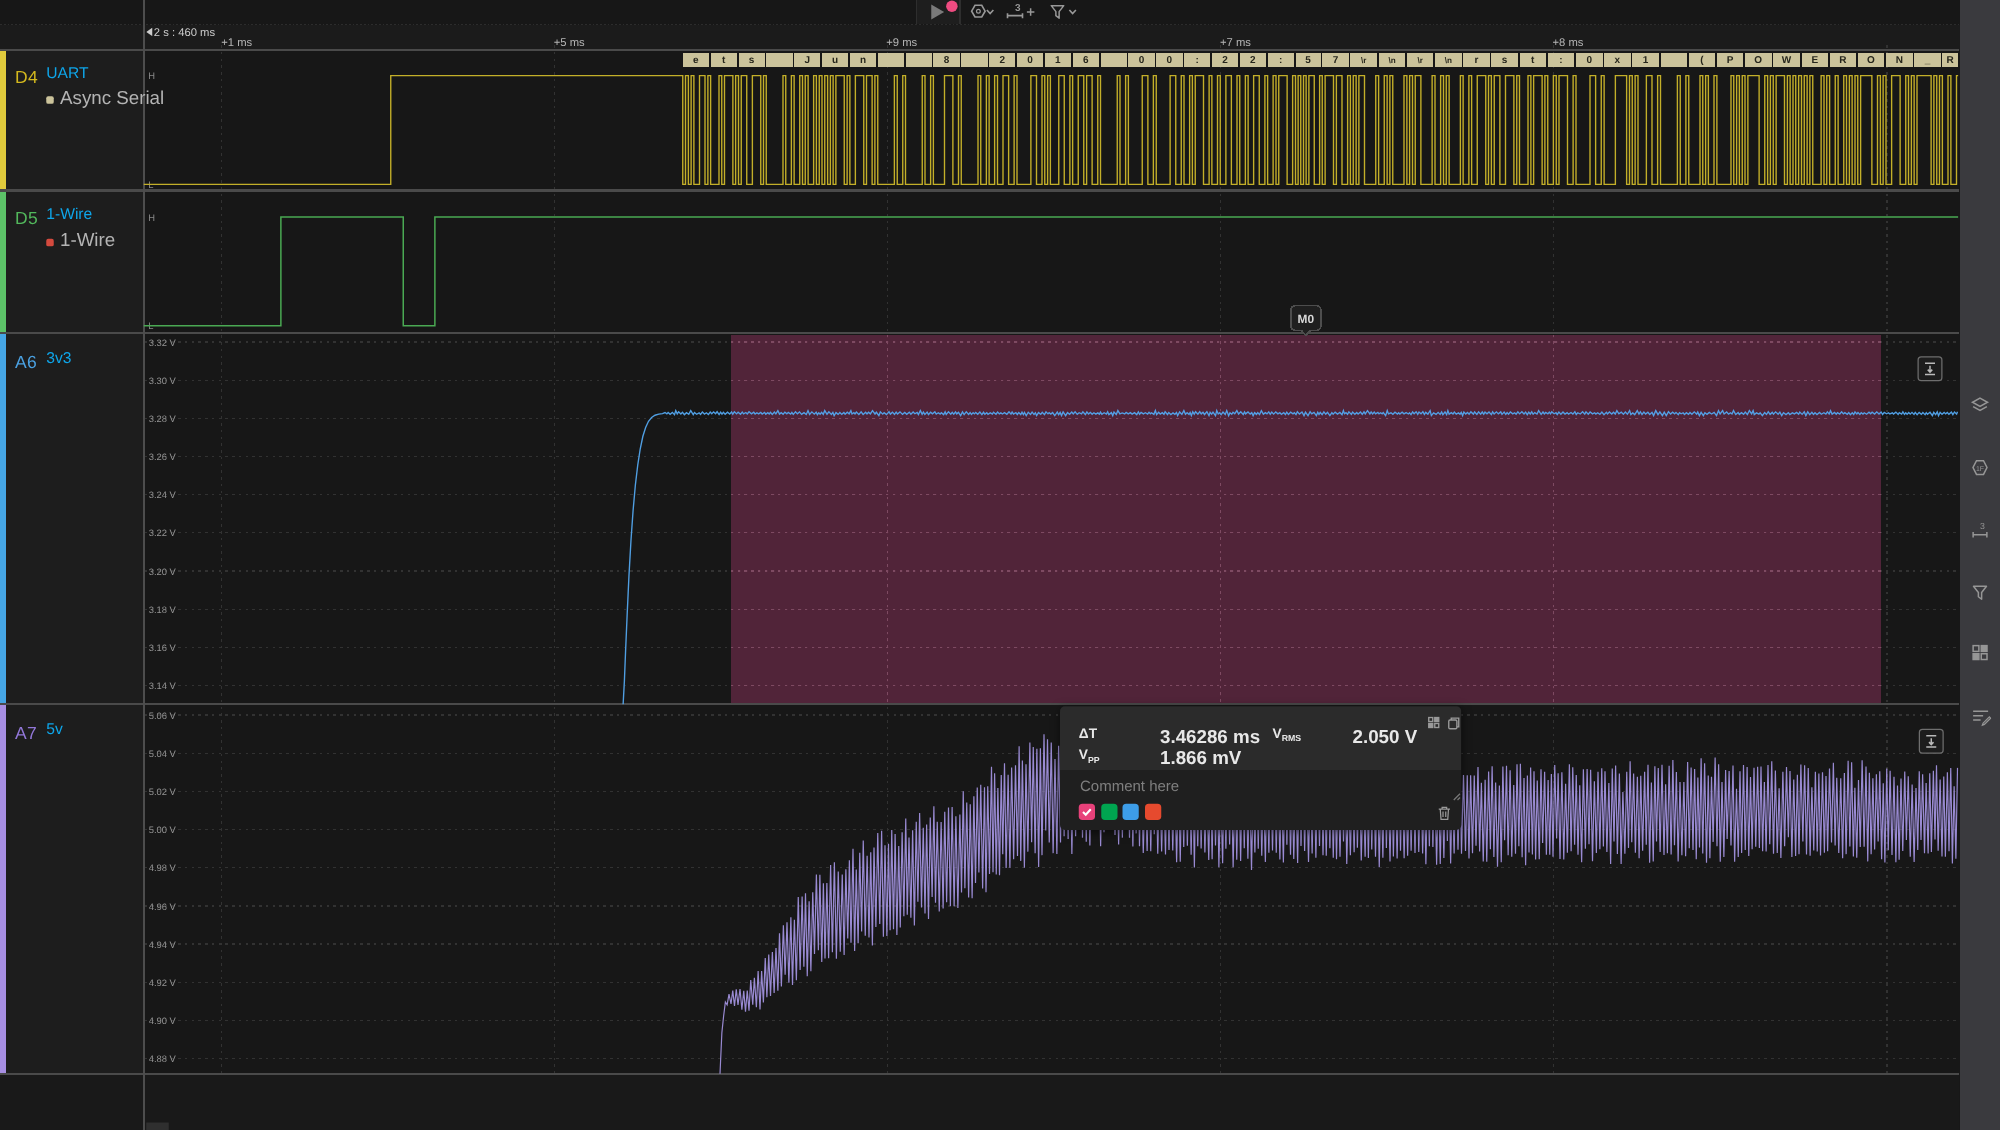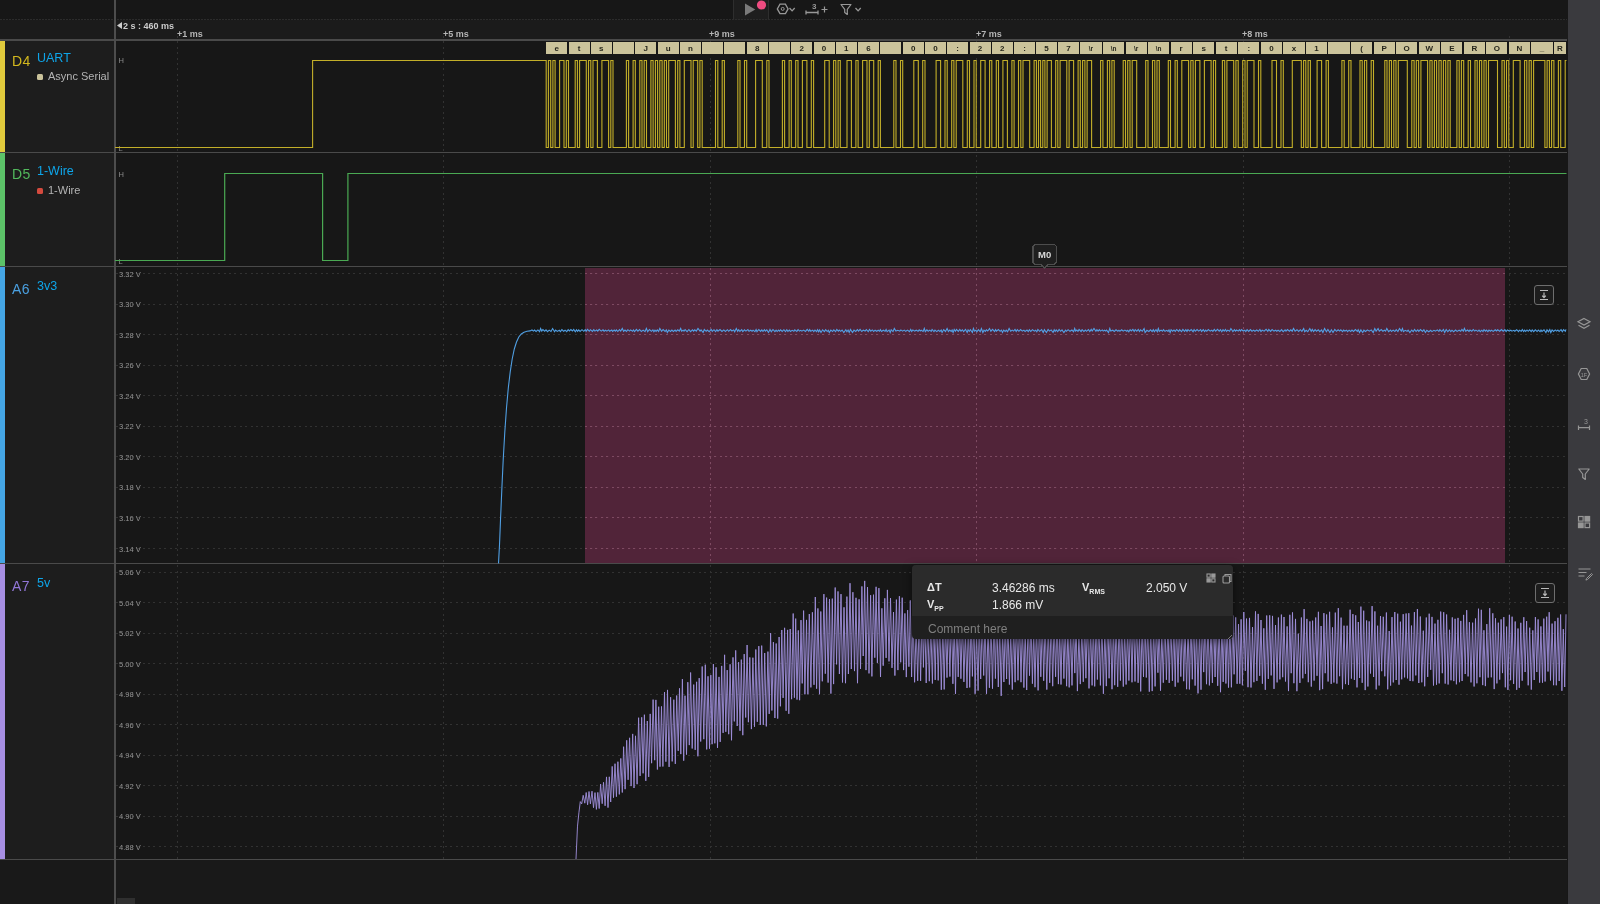--- a/index.html
+++ b/index.html
@@ -1,25 +1,25 @@
 <!DOCTYPE html>
 <html><head><meta charset="utf-8"><style>
 *{margin:0;padding:0;box-sizing:border-box}
 html,body{width:1600px;height:904px;background:#171717;overflow:hidden}
 body{font-family:"Liberation Sans",sans-serif;position:relative}
 .abs{position:absolute}
-.rlabel{position:absolute;top:29px;font-size:9px;font-weight:bold;color:#b5b5b5}
+.rlabel{position:absolute;top:29px;font-size:9px;font-weight:normal;color:#b5b5b5}
 .chname{position:absolute;font-size:14px;font-weight:normal;letter-spacing:.3px}
 .chtitle{position:absolute;font-size:12.5px;color:#0ea5e9}
-.an{position:absolute;font-size:11px;color:#b4b4b4}
+.an{position:absolute;font-size:15px;color:#b4b4b4}
 .an .sw{display:inline-block;width:6px;height:6px;border-radius:1.5px;margin-right:5px;position:relative;top:0px}
-#popup{position:absolute;left:912px;top:565px;width:321px;height:74px;border-radius:4px;overflow:hidden;background:#1f1f1f;box-shadow:0 2px 8px rgba(0,0,0,.5)}
+#popup{position:absolute;left:848px;top:565px;width:321px;height:99px;border-radius:4px;overflow:hidden;background:#1f1f1f;box-shadow:0 2px 8px rgba(0,0,0,.5)}
 #popup .stats{position:absolute;left:0;top:0;width:100%;height:51px;background:#2b2b2b}
 #popup .lab{position:absolute;font-size:11px;font-weight:bold;color:#e8e8e8}
-#popup .val{position:absolute;font-size:12px;font-weight:normal;color:#e8e8e8}
+#popup .val{position:absolute;font-size:15px;font-weight:bold;color:#e8e8e8}
 #popup sub{font-size:7px}
 #popup .comment{position:absolute;left:16px;top:57px;font-size:12px;color:#7f7f7f}
 .swatch{position:absolute;width:13px;height:13px;border-radius:3px;top:78px}
 #sidebar{position:absolute;left:1567.5px;top:0;width:32.5px;height:904px;background:#3a3a3e}
 .sbi{position:absolute;left:1576px}
 .hoverbtn{position:absolute;width:20px;height:20px;border:1.2px solid #6e6e6e;border-radius:3px;background:#1d1d1d}
 </style></head><body>
 <svg width="1600" height="904" viewBox="0 0 1600 904" style="position:absolute;left:0;top:0" shape-rendering="crispEdges">
 <rect x="0" y="0" width="1600" height="904" fill="#171717"></rect>
 <rect x="0" y="20" width="1600" height="20" fill="#1b1b1b"></rect>

